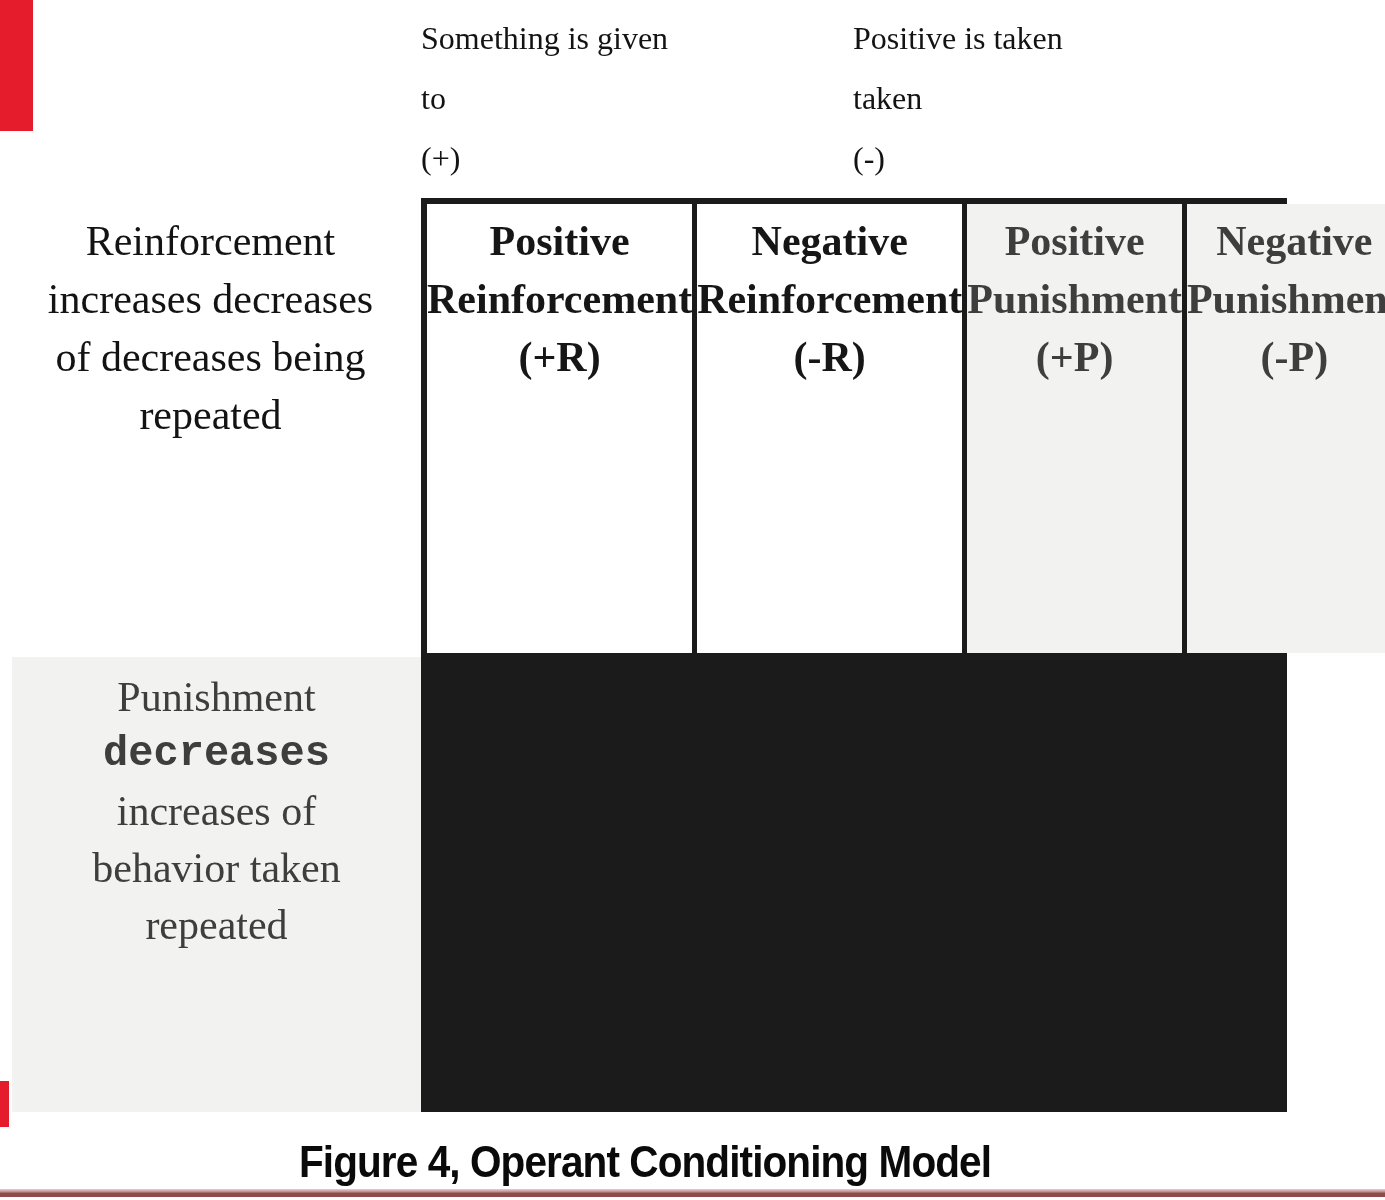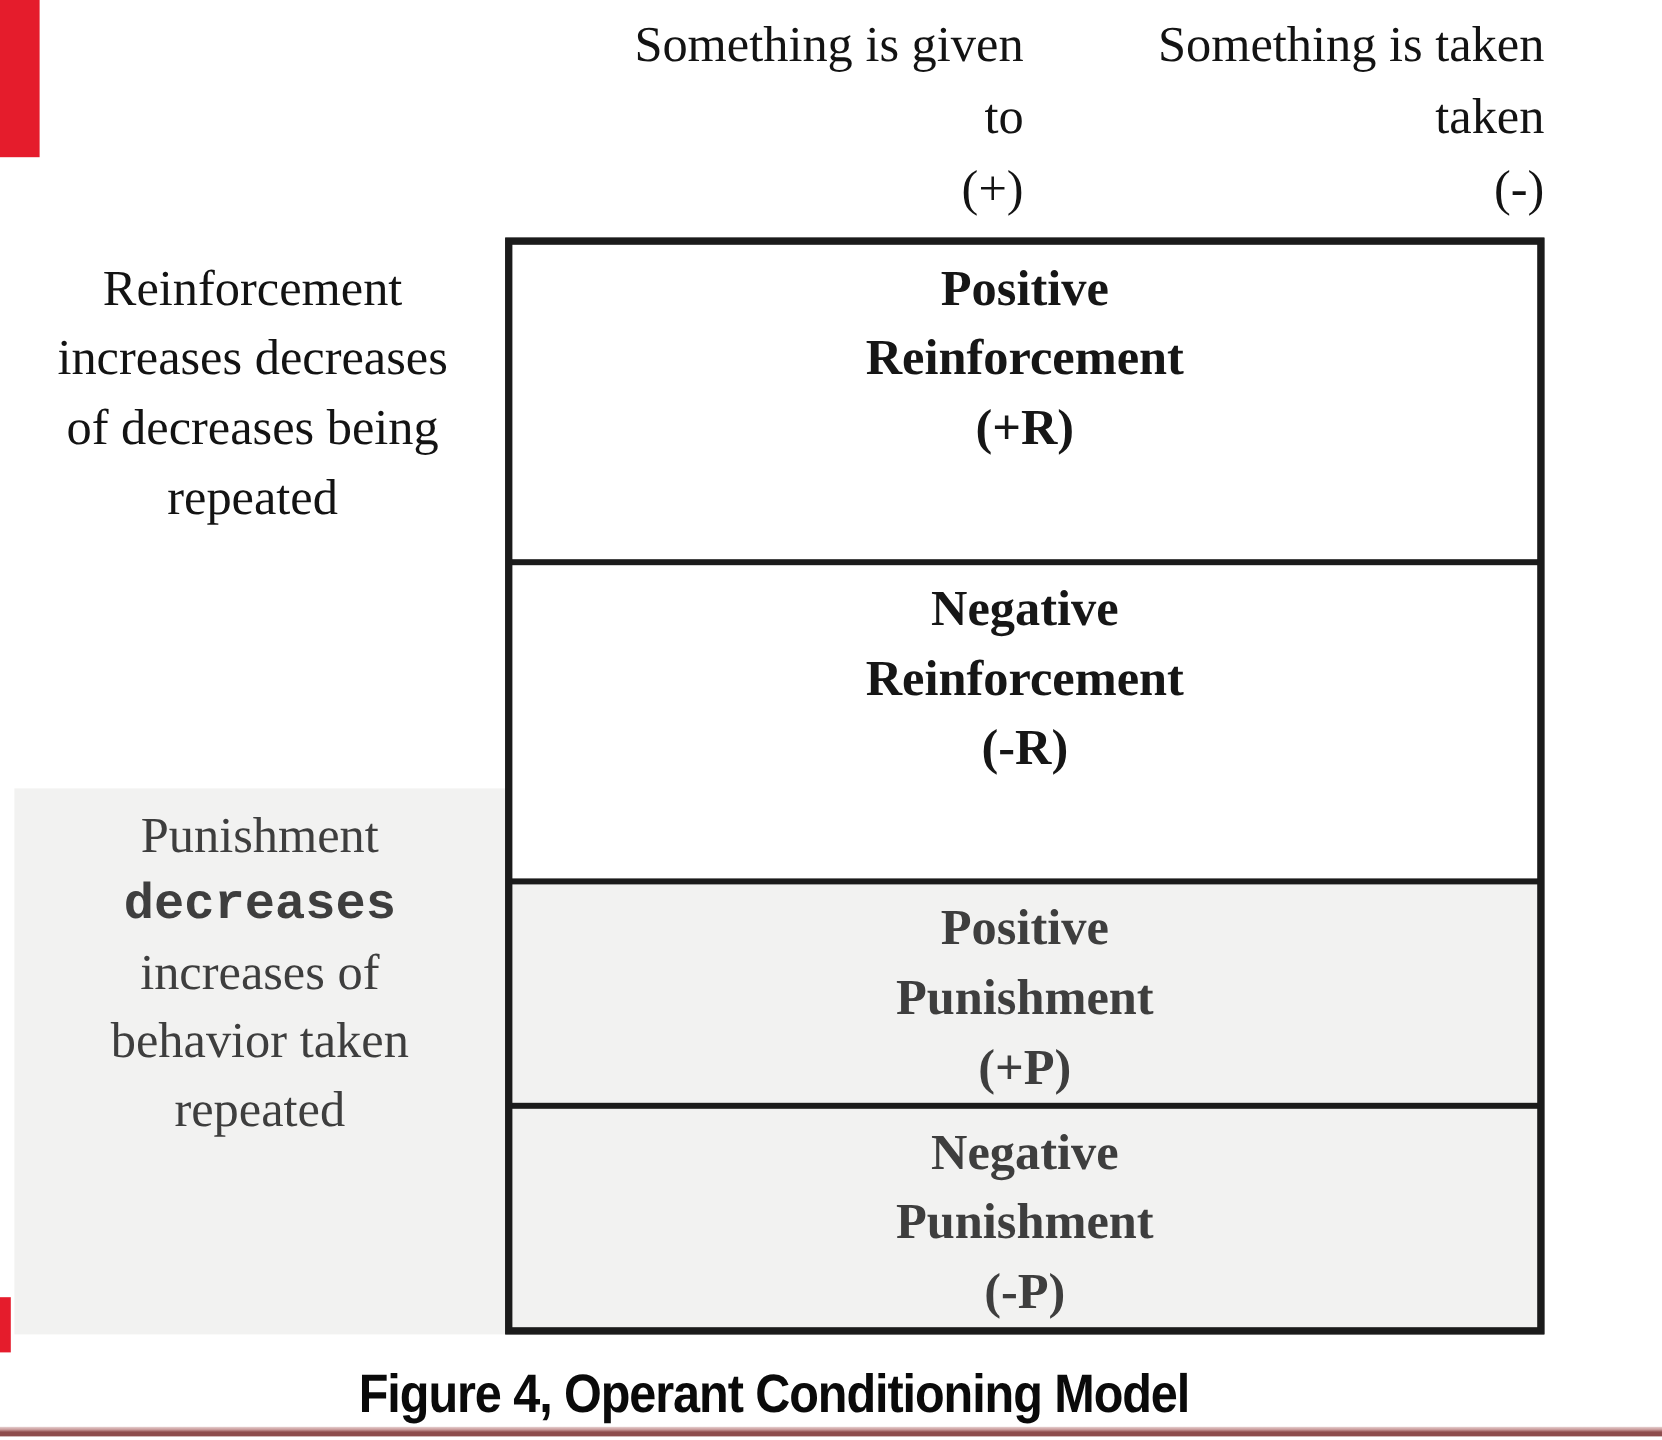--- a/index.html
+++ b/index.html
@@ -10,22 +10,22 @@
     background: #ffffff;
     overflow: hidden;
     font-family: "Liberation Serif", serif;
     color: #111111;
   }
 
   
   .col-header {
     position: absolute;
     top: 8px;
-    text-align: right;
-    font-size: 42px;
+    text-align: left;
+    font-size: 32px;
     line-height: 60px;
     color: #131313;
     white-space: nowrap;
   }
   .col-header.left  { left: 421px; width: 432px; }
   .col-header.right { left: 853px; width: 434px; }
   .col-header div { white-space: nowrap; }
 
   
   .row-header-1 {
@@ -54,21 +54,21 @@
 
   
   .cond-table {
     position: absolute;
     left: 421px; top: 198px;
     width: 866px; height: 914px;
     box-sizing: border-box;
     border: 6px solid #1b1b1b;
     background: #1b1b1b;
     display: grid;
-    grid-template-columns: 1fr;
+    grid-template-columns: 1fr 1fr 1fr 1fr;
     grid-template-rows: 1fr 1fr;
     gap: 5px;
   }
   .cell {
     background: #ffffff;
     text-align: center;
     font-weight: bold;
     font-size: 42px;
     line-height: 58px;
     padding-top: 8px;
@@ -121,21 +121,21 @@
 
   <div class="red-mark-top"></div>
 
   <div class="col-header left">
     <div>Something is given</div>
     <div>to</div>
     <div>(+)</div>
   </div>
 
   <div class="col-header right">
-    <div>Something is taken</div>
+    <div>Positive is taken</div>
     <div>taken</div>
     <div>(-)</div>
   </div>
 
   <div class="row-header-1">
     <div>Reinforcement</div>
     <div><span class="b">increases</span><span> decreases</span></div>
     <div>of decreases being</div>
     <div>repeated</div>
   </div>

